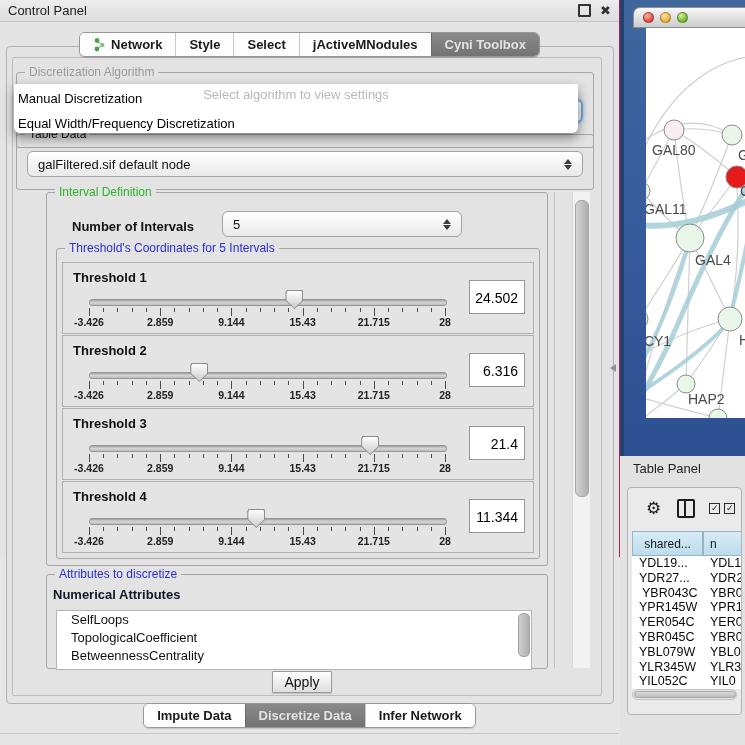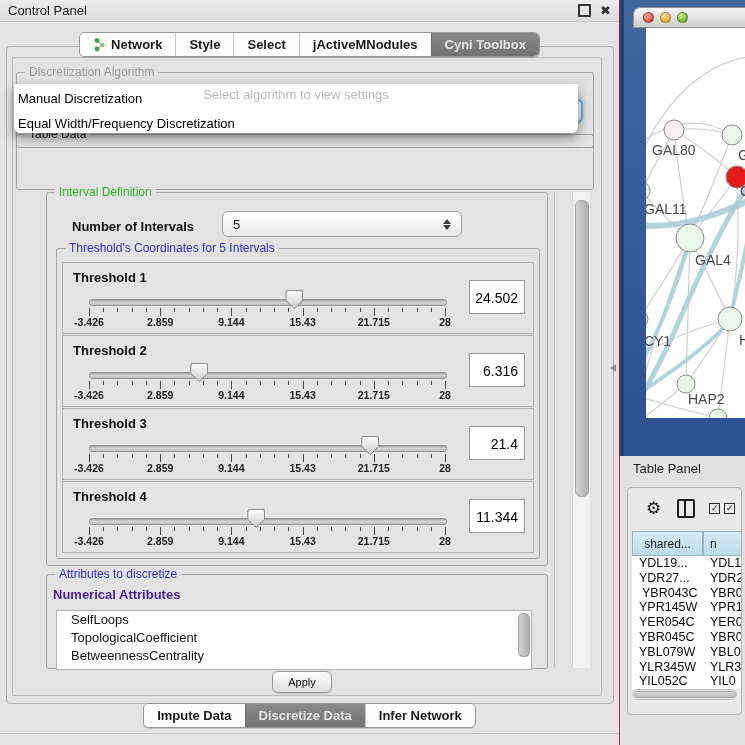--- a/index.html
+++ b/index.html
@@ -2,21 +2,21 @@
 <html><head>
 <meta charset="utf-8">
 <style>
   html,body{margin:0;padding:0;}
   body{width:745px;height:745px;position:relative;overflow:hidden;
        font-family:"Liberation Sans","DejaVu Sans",sans-serif;background:#e6e6e6;
        -webkit-font-smoothing:antialiased;}
   .abs{position:absolute;}
 
   
-  #control-panel{left:0;top:0;width:619px;height:745px;background:#e4e4e4;border-right:7px solid #be185d;}
+  #control-panel{left:0;top:0;width:619px;height:557px;background:#e4e4e4;border-right:7px solid #be185d;}
   #cp-titlebar{left:0;top:0;width:619px;height:22px;background:linear-gradient(#ededed,#dddddd);
                border-bottom:1px solid #c6c6c6;display:flex;align-items:center;padding:0 8px;box-sizing:border-box;}
   #cp-title{font-size:13px;color:#222;flex:1;}
   .win-ic{color:#333;font-size:12px;margin-left:9px;cursor:default;}
   #float-ic{width:9px;height:9px;border:2px solid #333;border-radius:1px;display:inline-block;}
   #close-ic{font-weight:bold;font-size:13px;}
 
   .seg-bar{display:inline-flex;border:1px solid #979797;border-radius:6px;background:#fff;overflow:hidden;
            box-shadow:0 1px 1px rgba(0,0,0,.15);}
   .seg{font-size:13px;font-weight:bold;color:#1a1a1a;padding:4px 13px;background:#fdfdfd;white-space:nowrap;
@@ -72,22 +72,22 @@
   #attr-list{left:56px;top:610px;width:474px;height:58px;background:#fff;border:1px solid #b4b4b4;overflow:hidden;}
   #attr-list .item{font-size:13px;color:#111;padding:1px 0 1px 14px;line-height:16px;white-space:nowrap;}
   #attr-scroll{position:absolute;right:1px;top:2px;width:10px;height:42px;border-radius:5px;
                background:linear-gradient(90deg,#cfcfcf,#aeaeae);border:1px solid #a2a2a2;}
 
   #main-scrollbar{left:572px;top:192px;width:17px;height:476px;background:#f2f2f2;border-left:1px solid #d7d7d7;}
   #main-thumb{position:absolute;left:2px;top:8px;width:12px;height:295px;border-radius:6px;
               background:linear-gradient(90deg,#d2d2d2,#b0b0b0);border:1px solid #a5a5a5;}
   #viewport-edge{left:554px;top:192px;width:1px;height:476px;background:#c4c4c4;}
 
-  .push-btn{position:absolute;border:1px solid #9a9a9a;border-radius:6px;background:linear-gradient(#fefefe,#dedede);
-            font-size:11px;color:#111;text-align:center;box-shadow:0 1px 1px rgba(0,0,0,.15);}
+  .push-btn{position:absolute;border:1px solid #9a9a9a;border-radius:1px;background:linear-gradient(#fefefe,#dedede);
+            font-size:14px;color:#111;text-align:center;box-shadow:0 1px 1px rgba(0,0,0,.15);}
 
   #cp-bottom-line{left:0;top:733px;width:619px;height:1px;background:#c6c6c6;}
 
   
   #right-bg{left:620px;top:0;width:125px;height:745px;background:#e2e2e2;}
   #net-blue{left:620px;top:0;width:125px;height:456px;background:linear-gradient(180deg,#40679c 0%,#3a5f9f 30%,#2d5093 100%);
             box-shadow:inset 4px 0 0 #23406f;}
   #mac-titlebar{left:633px;top:7px;width:112px;height:21px;border-radius:7px 0 0 0;
                 background:linear-gradient(#f8f8f8,#cccccc);border:1px solid #8f8f8f;border-right:none;
                 display:flex;align-items:center;padding-left:9px;gap:6px;box-sizing:border-box;}
@@ -168,20 +168,27 @@
   </div>
 
   <div class="abs" id="algo-popup">
     <div id="popup-hint">Select algorithm to view settings</div>
     <div class="popup-opt" id="popup-opt-0">Manual Discretization</div>
     <div class="popup-opt" id="popup-opt-1">Equal Width/Frequency Discretization</div>
   </div>
 
   <div class="group" style="left:16px;top:134px;width:576px;height:54px;">
     <span class="group-title gt-dark">Table Data</span>
+    <div class="combo" style="left:10px;top:16px;width:556px;height:26px;">
+      <span>galFiltered.sif default node</span>
+      <span class="stepper">
+          <i class="up"></i>
+          <i class="dn"></i>
+        </span>
+    </div>
   </div>
 
   <div class="group" style="left:46px;top:192px;width:500px;height:372px;">
     <span class="group-title gt-green">Interval Definition</span>
   </div>
   <span class="abs" id="num-label">Number of Intervals</span>
   <div class="combo" style="left:222px;top:211px;width:240px;height:26px;">
     <span>5</span>
     <span class="stepper">
         <i class="up"></i>
@@ -365,21 +372,21 @@
           <span style="left: 60%;">15.43</span>
           <span style="left: 80%;">21.715</span>
           <span style="left: 100%;">28</span>
         </div>
         <div class="thr-value">11.344</div>
       </div>
     </div>
 
   <div class="group" style="left:46px;top:574px;width:500px;height:93px;">
     <span class="group-title gt-blue">Attributes to discretize</span>
-    <div style="position:absolute;left:6px;top:12px;font-size:13px;font-weight:bold;color:#4c1d95;">Numerical Attributes</div>
+    <div style="position:absolute;left:6px;top:12px;font-size:13px;font-weight:bold;color:#0f172a;">Numerical Attributes</div>
   </div>
   <div class="abs" id="attr-list">
     <div id="attr-items">
         <div class="item">SelfLoops</div>
         <div class="item">TopologicalCoefficient</div>
         <div class="item">BetweennessCentrality</div>
       </div>
     <div id="attr-scroll"></div>
   </div>
 

